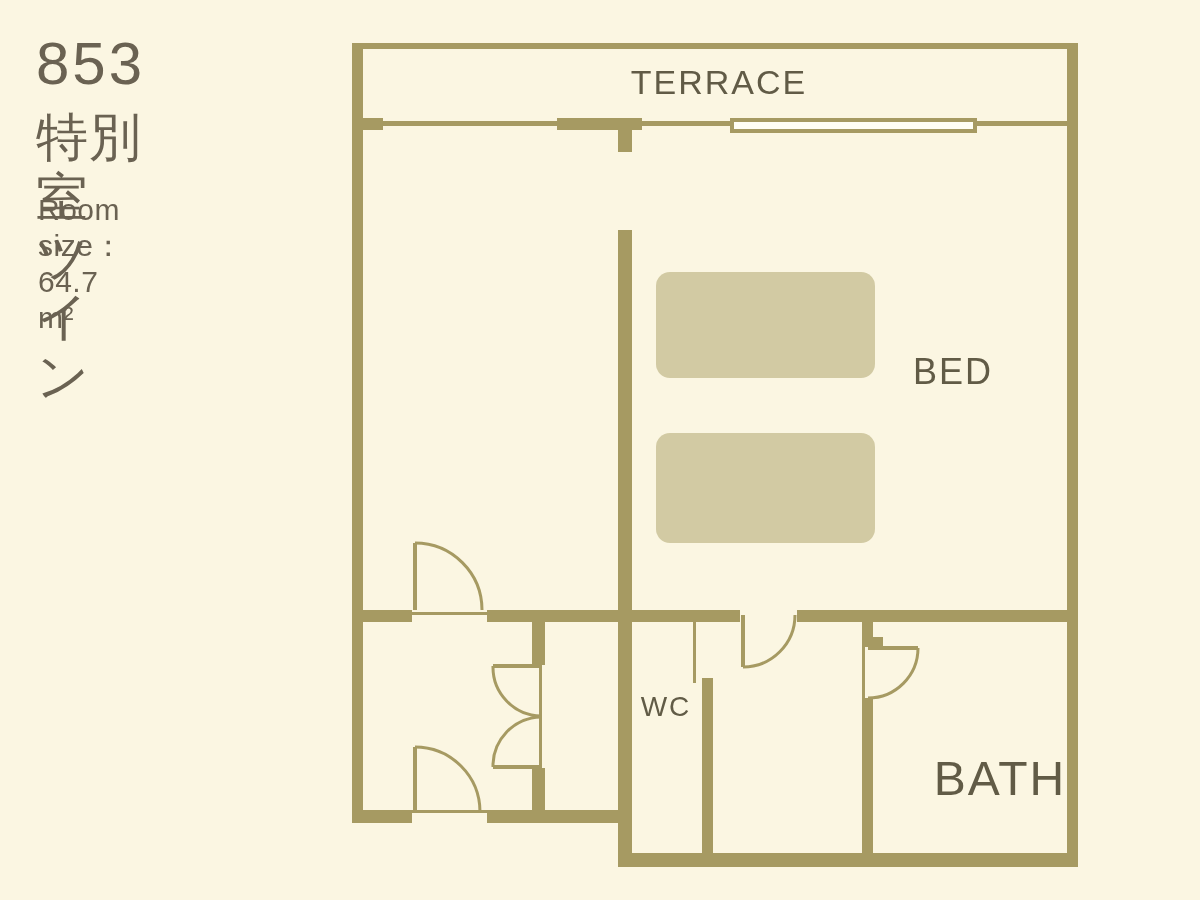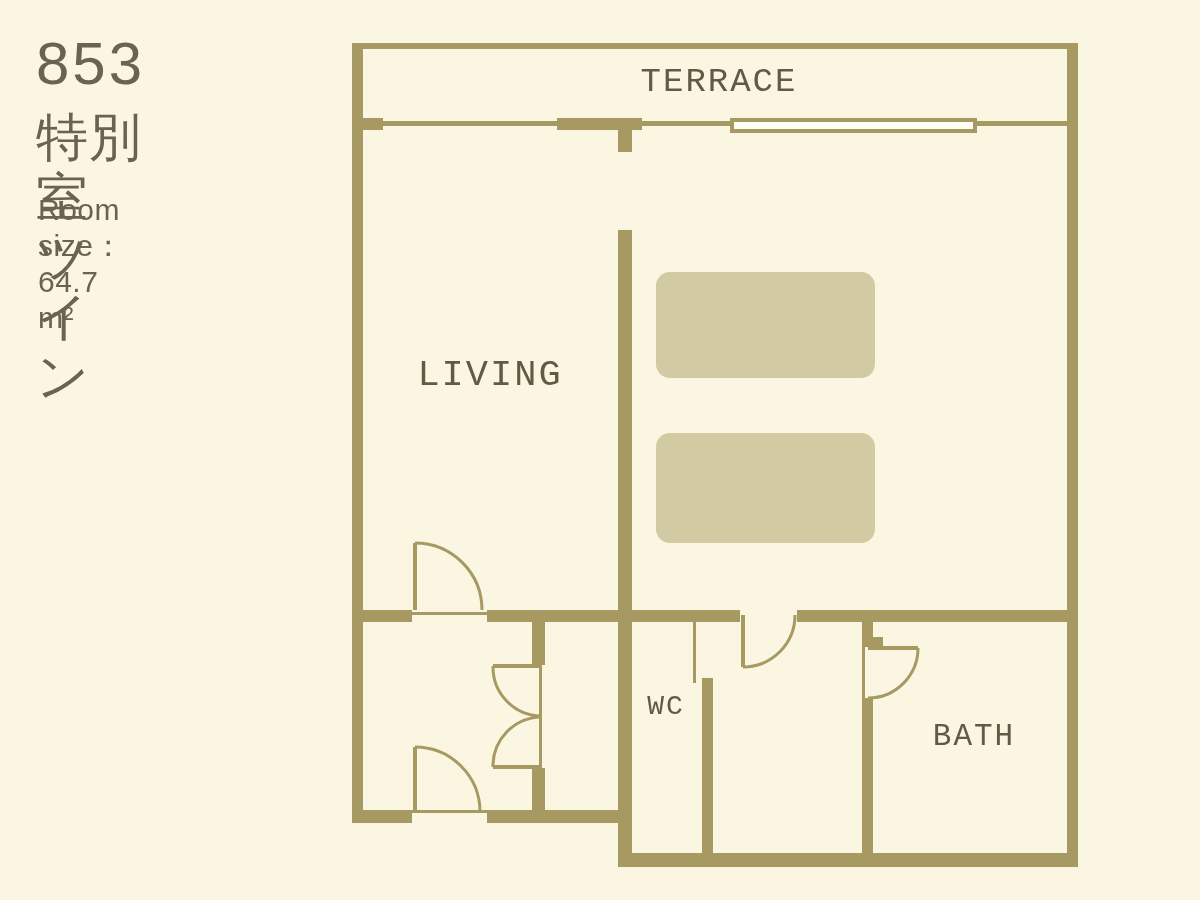--- a/index.html
+++ b/index.html
@@ -25,28 +25,27 @@
   .thin{stroke:var(--wall);stroke-width:3;fill:none;}
   .leaf{stroke:var(--wall);stroke-width:4;fill:none;}
   .arc{stroke:var(--wall);stroke-width:3;fill:none;}
   .plan-label{
     position:absolute;
     color:var(--label-text);
     font-weight:500;
     letter-spacing:2px;
     text-align:center;
     white-space:nowrap;
-    font-family:Liberation Mono, monospace;
   }
   .lbl-terrace{left:619px;top:63px;width:200px;font-size:34px;}
   .lbl-living{left:390px;top:354px;width:200px;font-size:37px;}
   .lbl-bedroom{left:853px;top:352px;width:200px;font-size:36px;line-height:40px;}
   .lbl-bedroom span{display:block;}
   .lbl-wc{left:616px;top:691px;width:100px;font-size:28px;}
-  .lbl-bath{left:874px;top:719px;width:200px;font-size:31px;}
+  .lbl-bath{left:874px;top:751px;width:200px;font-size:48px;padding-left:26px;}
   .title-block{position:absolute;left:0;top:0;color:var(--title-text);}
   .room-number{
     position:absolute;left:36px;top:34px;
     font-size:60px;font-weight:500;letter-spacing:3px;line-height:1;
   }
   .room-type{
     position:absolute;left:36px;top:108px;
     font-size:52px;font-weight:400;letter-spacing:1px;line-height:1.15;
   }
   .room-size{
@@ -128,22 +127,22 @@
       <g>
         <line class="leaf" x1="493" y1="666" x2="541" y2="666"></line>
         <path class="arc" d="M 493 666 A 49 49 0 0 0 541 716"></path>
         <line class="leaf" x1="493" y1="767" x2="541" y2="767"></line>
         <path class="arc" d="M 493 767 A 49 49 0 0 1 541 717"></path>
       </g>
     </g>
   </svg>
 
   <div class="plan-label lbl-terrace">TERRACE</div>
-  <div class="plan-label lbl-living">LIVING</div>
   <div class="plan-label lbl-bedroom">
+    <span>BED</span>
   </div>
   <div class="plan-label lbl-wc">WC</div>
   <div class="plan-label lbl-bath">BATH</div>
 
   <div class="title-block">
     <div class="room-number">853</div>
     <div class="room-type">特別室　ツイン</div>
     <div class="room-size">Room size：64.7 m²</div>
   </div>
 

